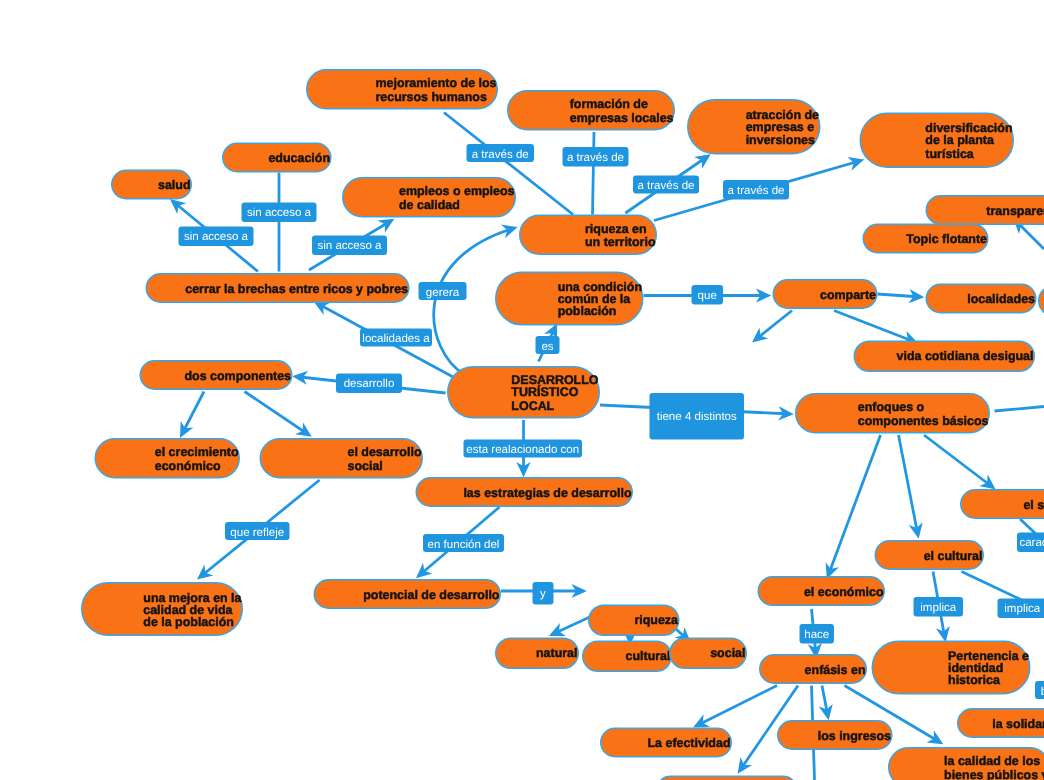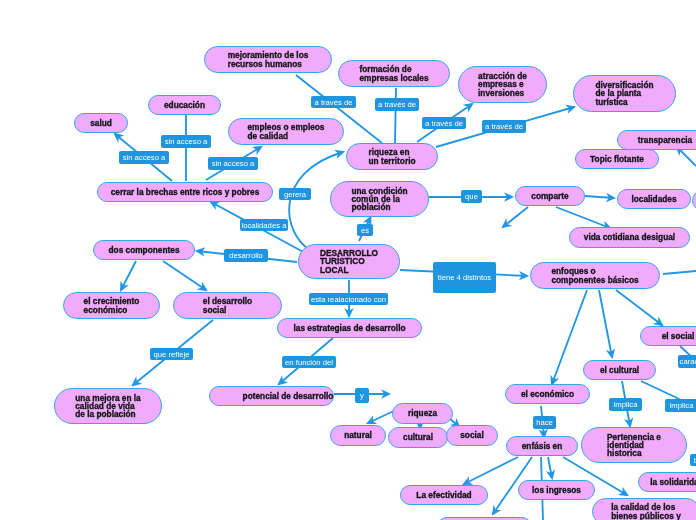--- a/index.html
+++ b/index.html
@@ -1,21 +1,21 @@
 <!DOCTYPE html>
 <html><head>
 <meta charset="utf-8">
 <style>
   html,body{margin:0;padding:0;background:#fff;}
   body{width:696px;height:520px;overflow:hidden;font-family:"Liberation Sans",sans-serif;}
   #canvas{position:relative;width:696px;height:520px;background:#fff;}
   svg#edges{position:absolute;left:0;top:0;width:696px;height:520px;pointer-events:none;}
   svg#edges path{fill:none;stroke:#2196e3;stroke-width:1.85;}
-  .node{position:absolute;box-sizing:border-box;background:#f0abfc;border:1.4px solid #3aa5e6;
-        border-radius:999px;display:flex;align-items:center;justify-content:center;}
+  .node{position:absolute;box-sizing:border-box;background:#f97316;border:1.4px solid #3aa5e6;
+        border-radius:999px;display:flex;align-items:center;justify-content:flex-end;}
   .node .txt{font-size:8.3px;font-weight:bold;color:#141414;line-height:8.2px;text-align:left;
              letter-spacing:0px;white-space:pre;-webkit-text-stroke:0.32px #141414}
   .lbl{position:absolute;box-sizing:border-box;background:#1f95df;border-radius:2px;
        display:flex;align-items:center;justify-content:center;color:#fff;font-size:7.7px;
        letter-spacing:0px;white-space:nowrap}
 </style>
 </head>
 <body>
 
 <div id="canvas">

